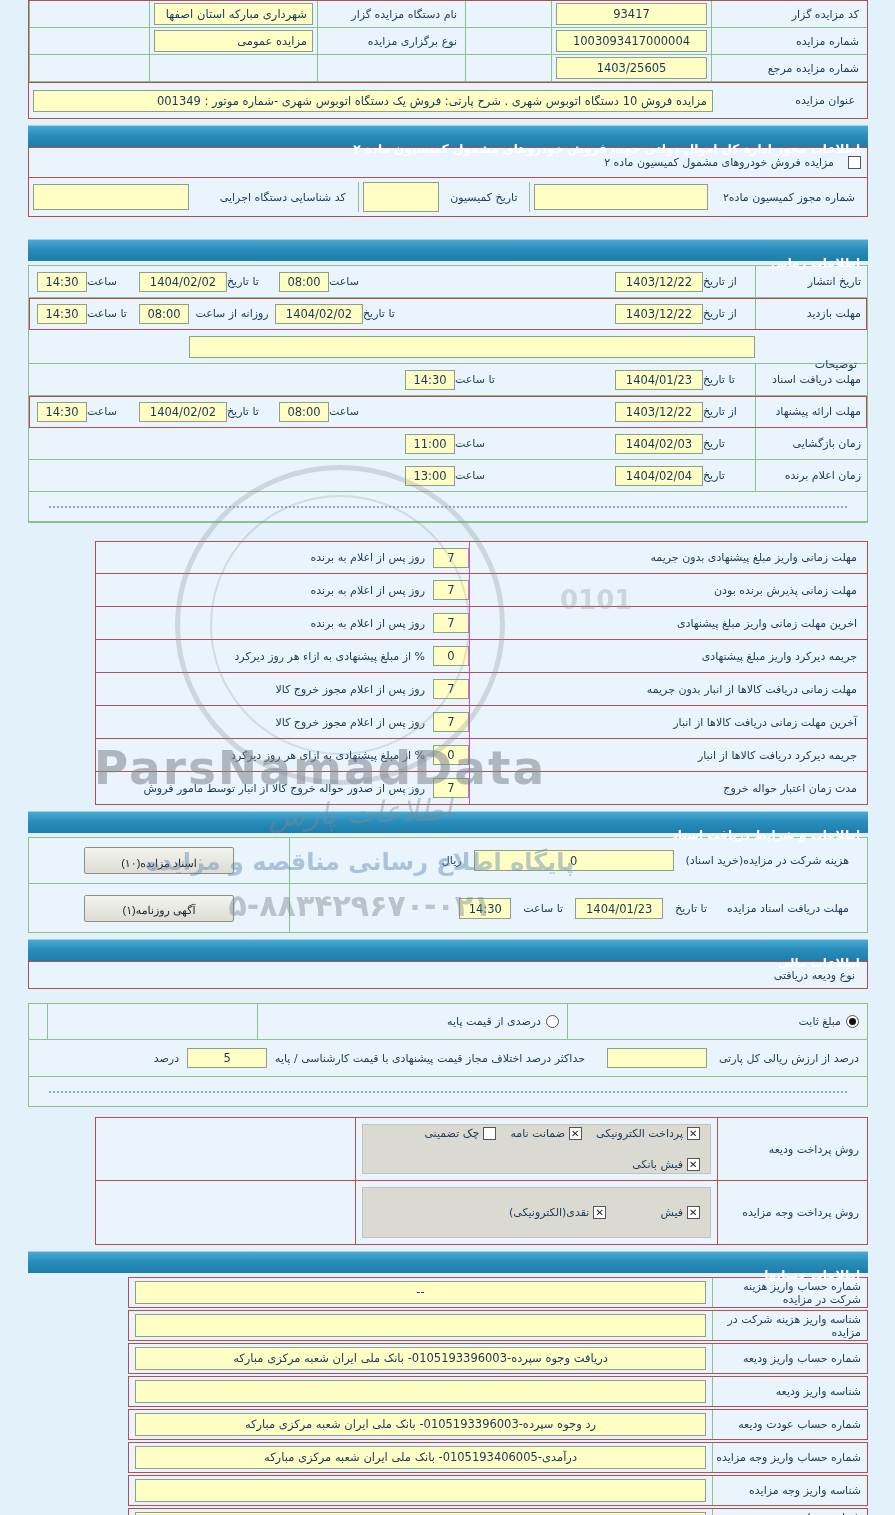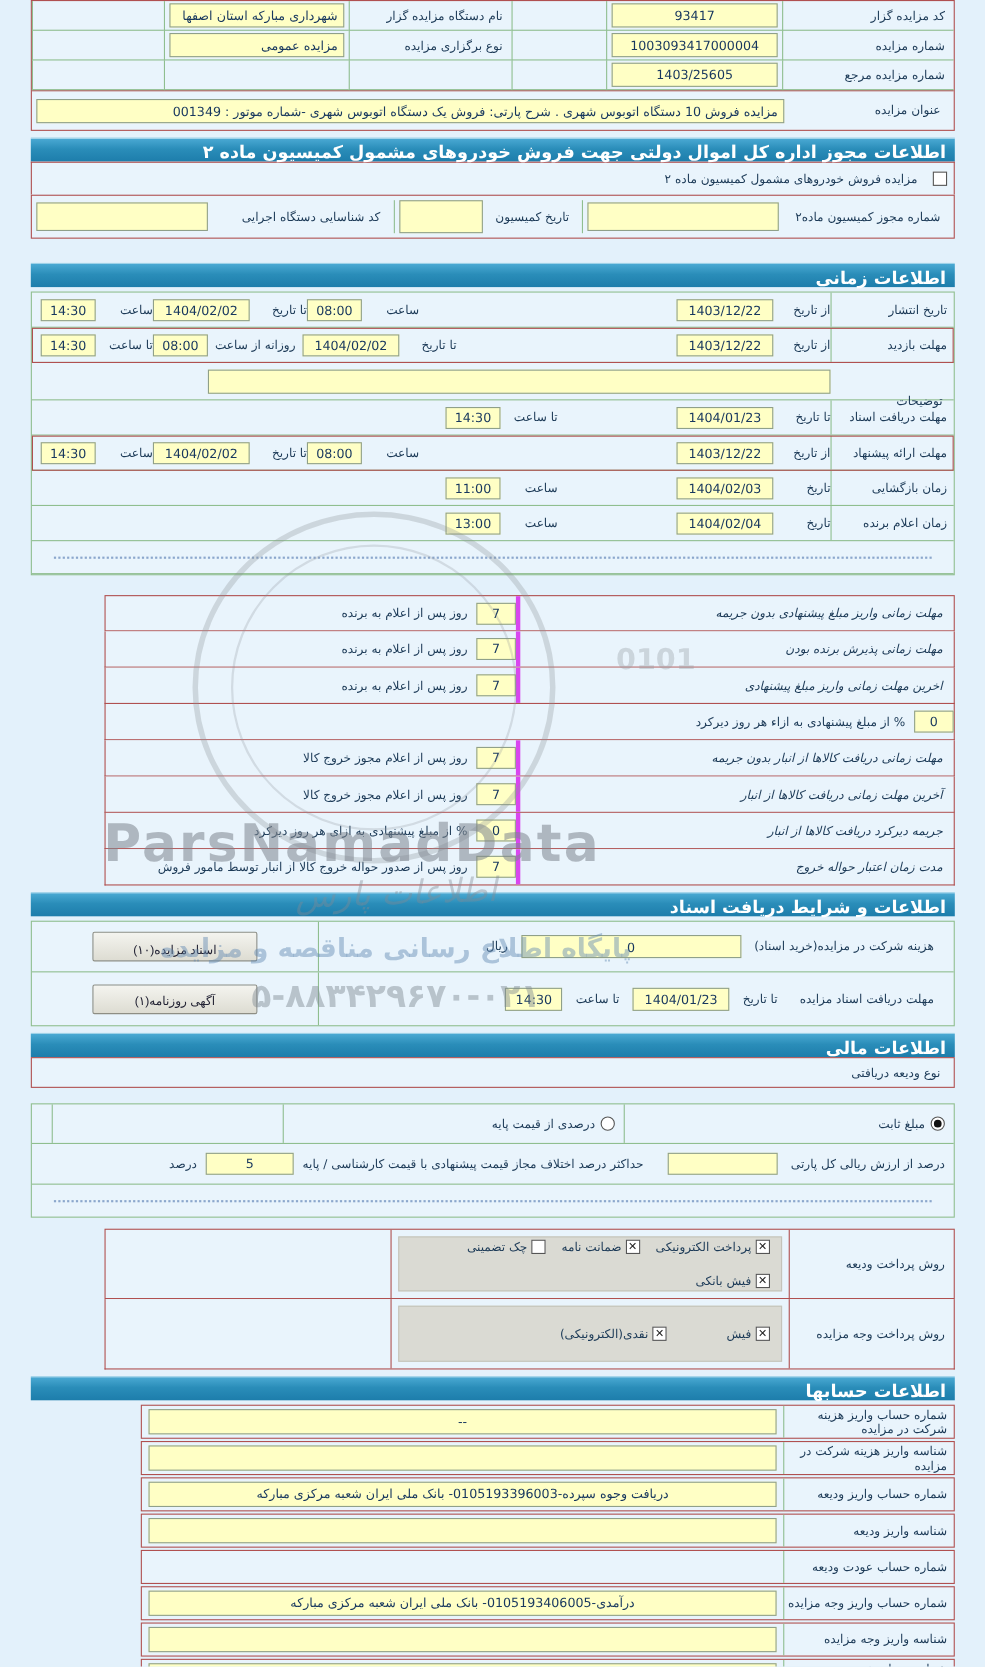--- a/index.html
+++ b/index.html
@@ -6,23 +6,23 @@
   html,body { width:895px; }
   body{
     height:1515px; overflow:hidden; position:relative;
     background:#e3f1fb; direction:rtl;
     font-family:"DejaVu Sans", sans-serif; font-size:11px; color:#1c3a57;
   }
   .content{ margin:0 27px 0 28px; position:relative; z-index:2; }
 
   
   .secbar{
-    height:22px; margin-top:6px; padding:3px 8px 0 0;
+    height:22px; margin-top:6px; padding:16px 8px 0 0;
     background:linear-gradient(180deg,#4aa9d3 0%,#2a8db9 45%,#1d7dab 100%);
-    color:#fff; font-weight:bold; font-size:16px; text-align:right;
+    color:#fff; font-weight:bold; font-size:12px; text-align:right;
     border-top:1px solid #9fd2e8;
   }
 
   
   .yin{
     background:#ffffc5; border:1px solid #8fa08a; height:22px;
     padding:3px 5px 0 5px; overflow:hidden; white-space:nowrap;
     color:#17375e; font-size:11.5px;
   }
   .num{ direction:ltr; text-align:center; }
@@ -48,36 +48,36 @@
   .cb{ display:inline-block; width:13px; height:13px; background:#fff; border:1px solid #555; position:relative; flex:none; vertical-align:middle; }
   .cb.checked::before{ content:"\2715"; position:absolute; top:0px; left:1px; font-size:10px; font-weight:bold; color:#222; line-height:12px; }
   .rb{ display:inline-block; width:13px; height:13px; background:#fff; border:1px solid #555; border-radius:50%; position:relative; flex:none; }
   .rb.checked::before{ content:""; position:absolute; inset:2px; background:#111; border-radius:50%; }
 
   
   .timetable{ border:1px solid #8fbe8f; background:#e9f4fc; margin-top:4px; }
   .trow{ display:flex; align-items:center; height:32px; border-bottom:1px solid #8fbe8f; padding-left:8px; }
   .trow.redb{ outline:1px solid #b05050; outline-offset:-1px; }
   .rowlbl{ width:112px; flex:none; padding-right:6px; border-left:1px solid #8fbe8f; align-self:stretch; display:flex; align-items:center; }
-  .sl{ width:52px; flex:none; text-align:right; }
+  .sl{ width:52px; flex:none; text-align:left; }
   .sl2{ width:86px; flex:none; text-align:center; }
   .din{ width:88px; flex:none; height:20px; padding-top:2px; }
   .tin{ width:50px; flex:none; height:20px; padding-top:2px; }
   .sp{ flex:1; }
   .lsp{ width:368px; flex:none; }
   .notesrow{ display:flex; align-items:center; height:34px; border-bottom:1px solid #8fbe8f; padding:3px 4px 3px 160px; }
   .notesrow .rowlbl{ border-left:none; width:108px;margin-top:31px; }
   .notesrow .yin{ flex:1; }
   .dotstrip{ height:30px; border-bottom:1px solid #8fbe8f; display:flex; align-items:center; padding:0 20px; }
   .dots{ flex:1; border-top:2px dotted #5b7fb3; opacity:.65; }
 
   
   .dl-row{ margin-left:67px; border:1px solid #b05050; border-top:none; background:#e9f4fc; height:33px; display:flex; align-items:center; }
   .dl-row:first-of-type{ border-top:1px solid #b05050; }
-  .dl-lbl{ width:398px; flex:none; align-self:stretch; display:flex; align-items:center; padding-right:10px; border-left:4px solid #d946ef;font-style:italic; }
+  .dl-lbl{ width:398px; flex:none; align-self:stretch; display:flex; align-items:center; padding-right:10px; border-left:1px solid #d946ef; }
   .dl-val{ width:36px; flex:none; height:20px; padding-top:2px; margin-left:8px; }
   .dl-suf{ text-align:right; }
 
   
   .docstable{ border:1px solid #8fbe8f; background:#e9f4fc; margin-top:4px; }
   .docrow{ display:flex; align-items:center; height:46px; border-bottom:1px solid #8fbe8f; }
   .doc-main{ flex:1; display:flex; align-items:center; border-left:1px solid #8fbe8f; align-self:stretch; padding-right:10px; gap:4px; }
   .doc-btncell{ width:260px; flex:none; display:flex; justify-content:center; }
   .btn{
     min-width:150px; height:27px; padding:5px 16px 0 16px; text-align:center;
@@ -260,20 +260,21 @@
       <div class="dl-lbl">مهلت زمانی پذیرش برنده بودن</div>
       <div class="yin num dl-val">7</div>
       <div class="dl-suf">روز پس از اعلام به برنده</div>
     </div>
     <div class="dl-row">
       <div class="dl-lbl">اخرین مهلت زمانی واریز مبلغ پیشنهادی</div>
       <div class="yin num dl-val">7</div>
       <div class="dl-suf">روز پس از اعلام به برنده</div>
     </div>
     <div class="dl-row">
+      <div class="dl-lbl">جریمه دیرکرد واریز مبلغ پیشنهادی</div>
       <div class="yin num dl-val">0</div>
       <div class="dl-suf">% از مبلغ پیشنهادی به ازاء هر روز دیرکرد</div>
     </div>
     <div class="dl-row">
       <div class="dl-lbl">مهلت زمانی دریافت کالاها از انبار بدون جریمه</div>
       <div class="yin num dl-val">7</div>
       <div class="dl-suf">روز پس از اعلام مجوز خروج کالا</div>
     </div>
     <div class="dl-row">
       <div class="dl-lbl">آخرین مهلت زمانی دریافت کالاها از انبار</div>
@@ -404,20 +405,21 @@
     <div class="acc-row">
       <div class="acc-lbl">شماره حساب واریز ودیعه</div>
       <div class="yin acc-val">دریافت وجوه سپرده-0105193396003- بانک ملی ایران شعبه مرکزی مبارکه</div>
     </div>
     <div class="acc-row">
       <div class="acc-lbl">شناسه واریز ودیعه</div>
       <div class="yin acc-val"></div>
     </div>
     <div class="acc-row">
       <div class="acc-lbl">شماره حساب عودت ودیعه</div>
+      <div class="yin acc-val">رد وجوه سپرده-0105193396003- بانک ملی ایران شعبه مرکزی مبارکه</div>
     </div>
     <div class="acc-row">
       <div class="acc-lbl">شماره حساب واریز وجه مزایده</div>
       <div class="yin acc-val">درآمدی-0105193406005- بانک ملی ایران شعبه مرکزی مبارکه</div>
     </div>
     <div class="acc-row">
       <div class="acc-lbl">شناسه واریز وجه مزایده</div>
       <div class="yin acc-val"></div>
     </div>
     <div class="acc-row">

